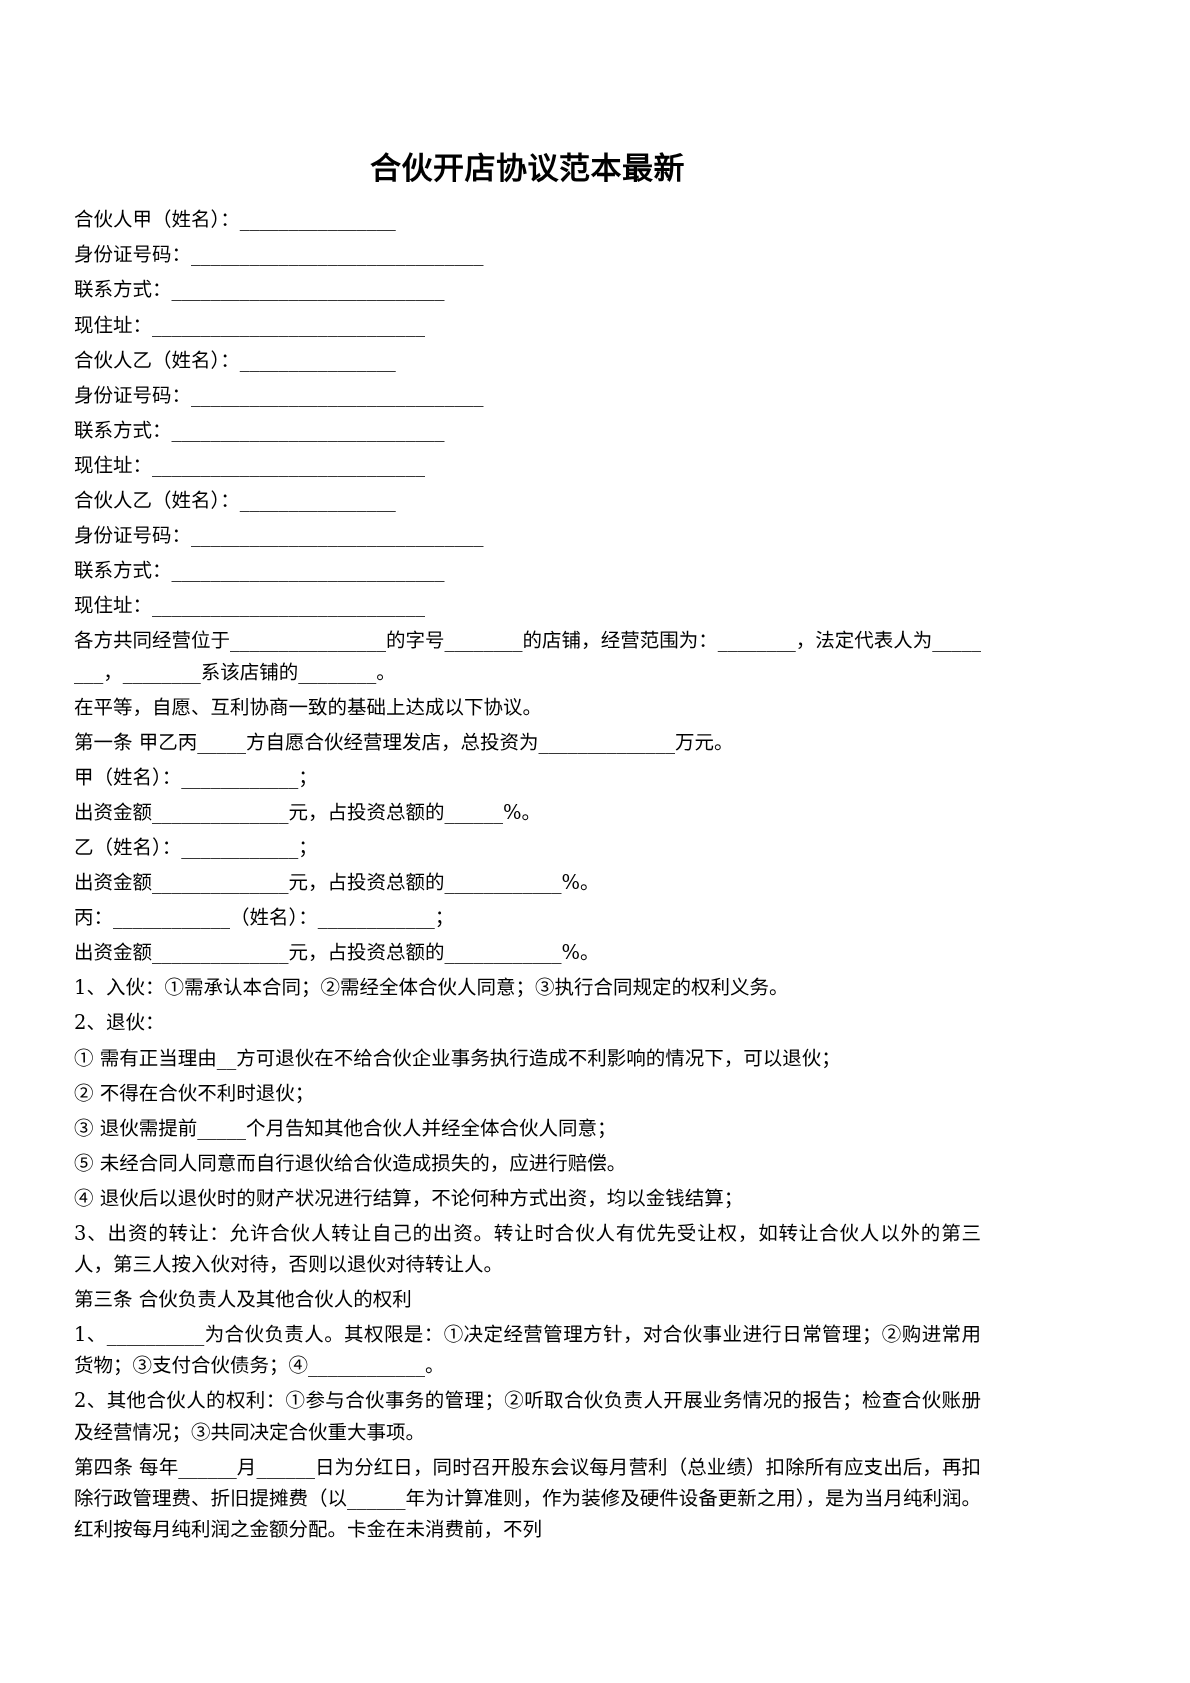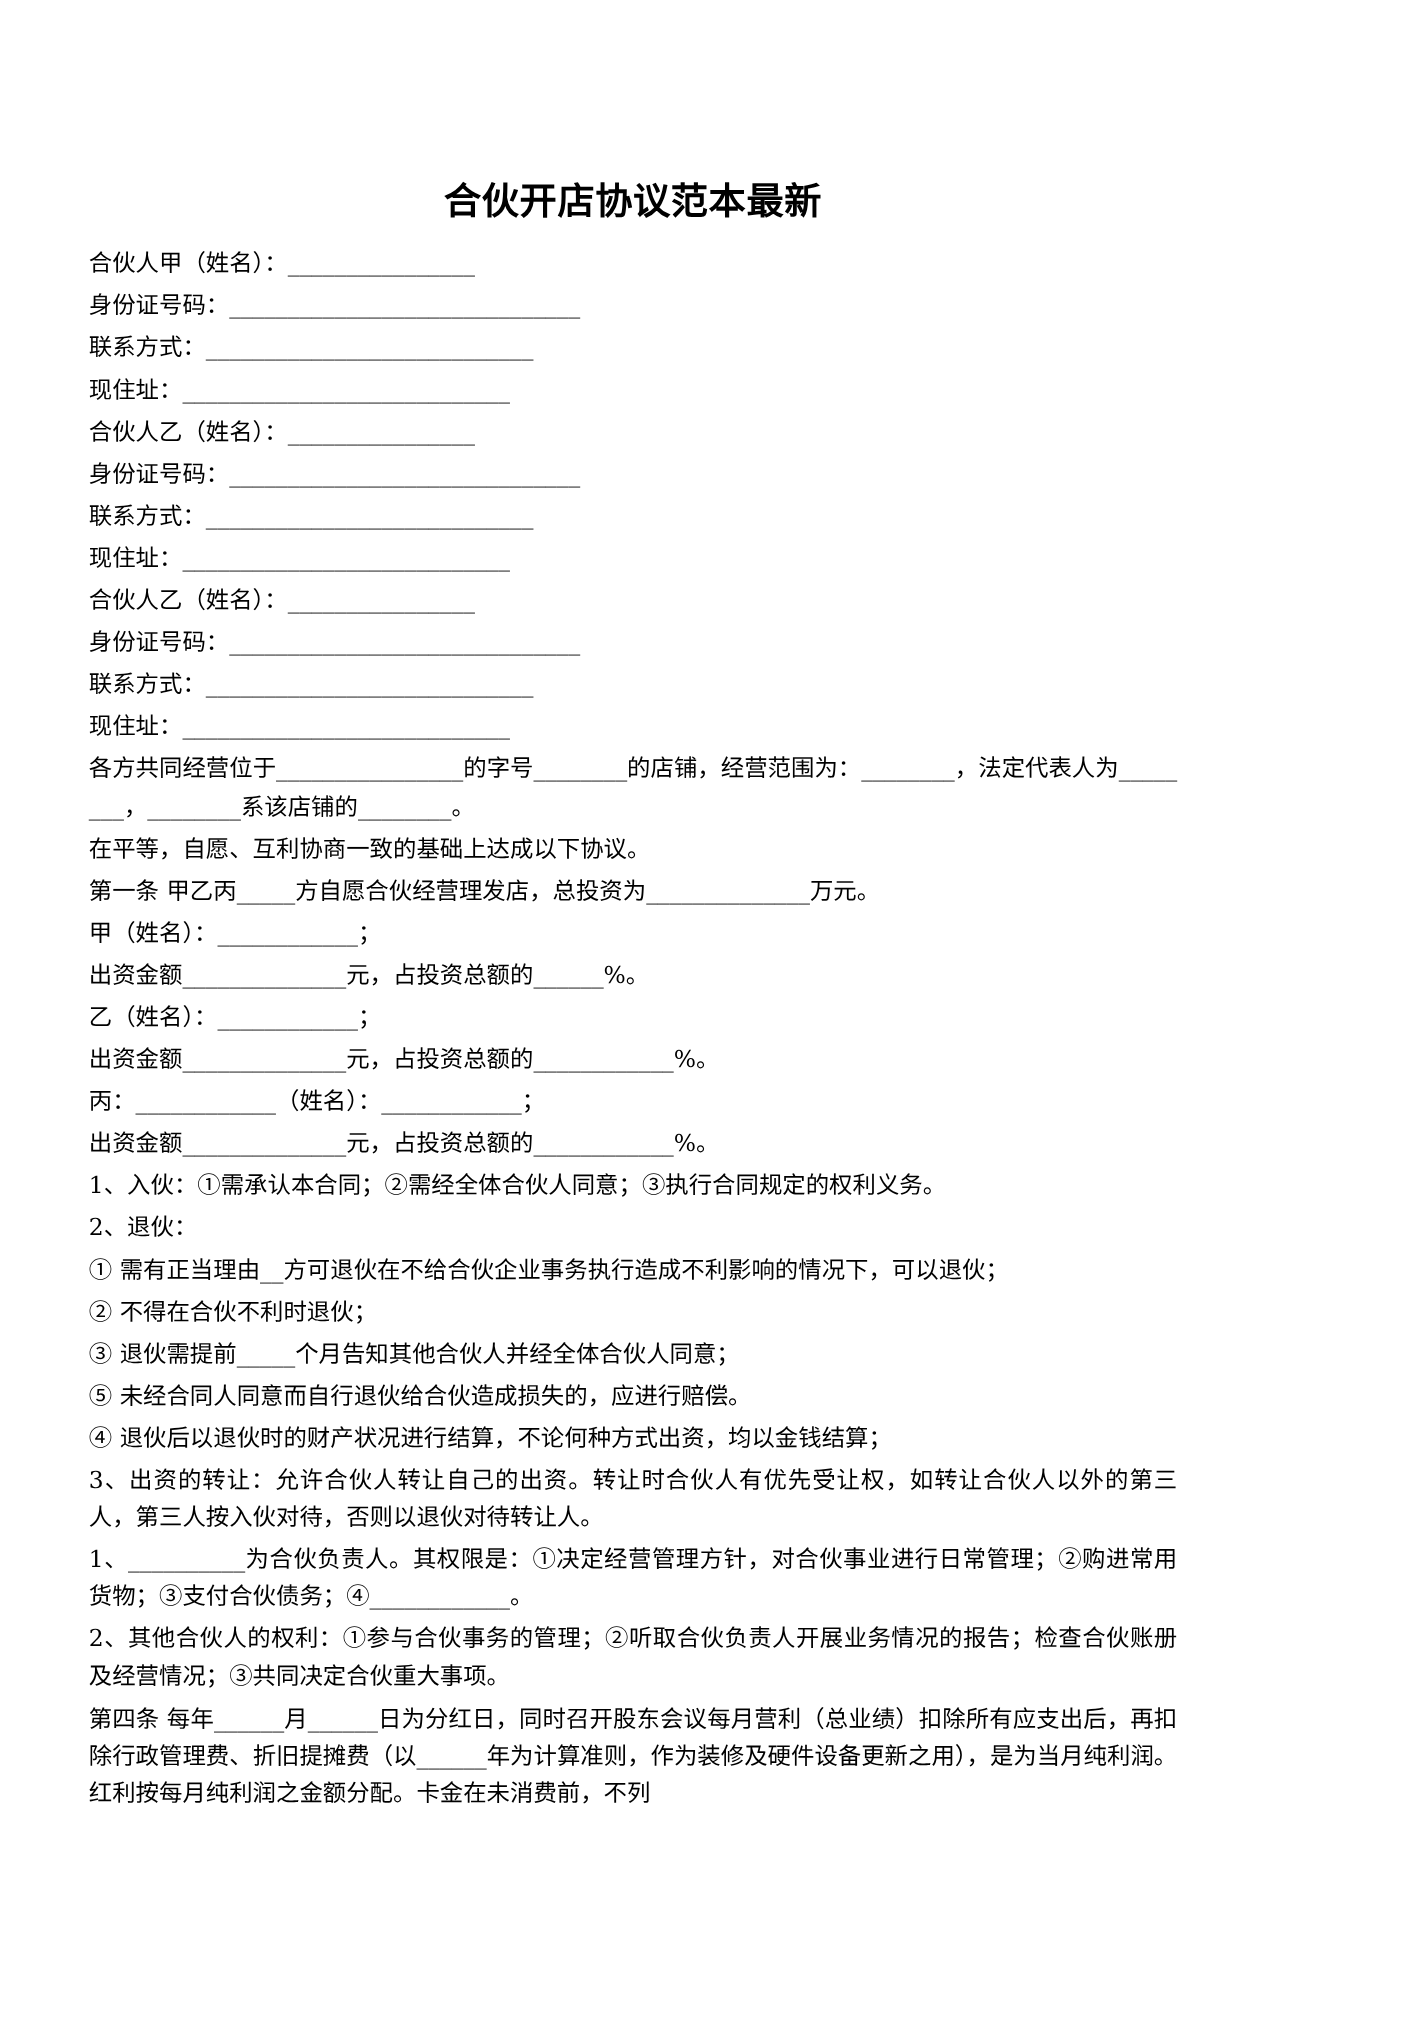--- a/index.html
+++ b/index.html
@@ -76,18 +76,19 @@
     <p class="line">丙：____________（姓名）：____________；</p>
     <p class="line">出资金额______________元，占投资总额的____________%。</p>
     <p class="line">1、入伙：①需承认本合同；②需经全体合伙人同意；③执行合同规定的权利义务。</p>
     <p class="line">2、退伙：</p>
     <p class="line">① 需有正当理由__方可退伙在不给合伙企业事务执行造成不利影响的情况下，可以退伙；</p>
     <p class="line">② 不得在合伙不利时退伙；</p>
     <p class="line">③ 退伙需提前_____个月告知其他合伙人并经全体合伙人同意；</p>
     <p class="line">⑤ 未经合同人同意而自行退伙给合伙造成损失的，应进行赔偿。</p>
     <p class="line">④ 退伙后以退伙时的财产状况进行结算，不论何种方式出资，均以金钱结算；</p>
     <p class="line">3、出资的转让：允许合伙人转让自己的出资。转让时合伙人有优先受让权，如转让合伙人以外的第三人，第三人按入伙对待，否则以退伙对待转让人。</p>
+    <p class="line">第三条 合伙负责人及其他合伙人的权利</p>
     <p class="line">1、__________为合伙负责人。其权限是：①决定经营管理方针，对合伙事业进行日常管理；②购进常用货物；③支付合伙债务；④____________。</p>
     <p class="line">2、其他合伙人的权利：①参与合伙事务的管理；②听取合伙负责人开展业务情况的报告；检查合伙账册及经营情况；③共同决定合伙重大事项。</p>
     <p class="line">第四条 每年______月______日为分红日，同时召开股东会议每月营利（总业绩）扣除所有应支出后，再扣除行政管理费、折旧提摊费（以______年为计算准则，作为装修及硬件设备更新之用），是为当月纯利润。红利按每月纯利润之金额分配。卡金在未消费前，不列</p>
   </div>
 
 </div>
 
 </body></html>

